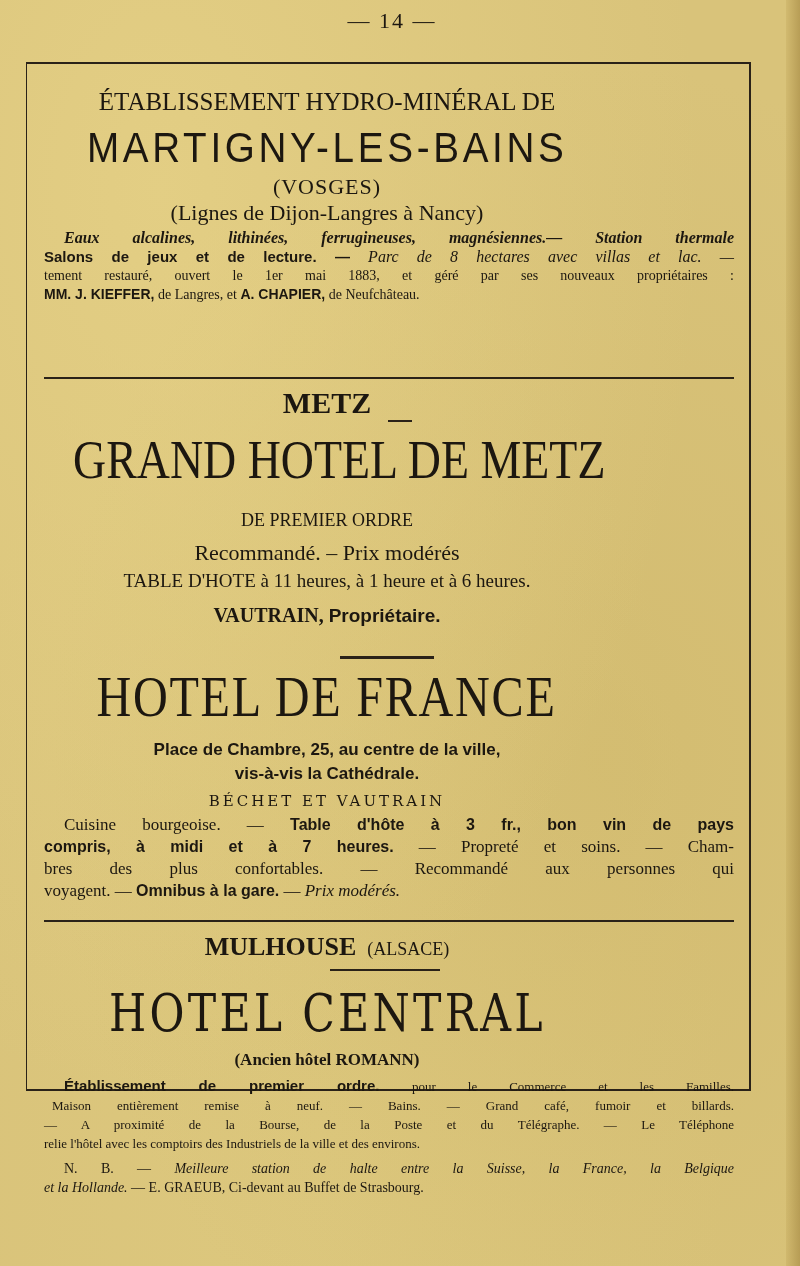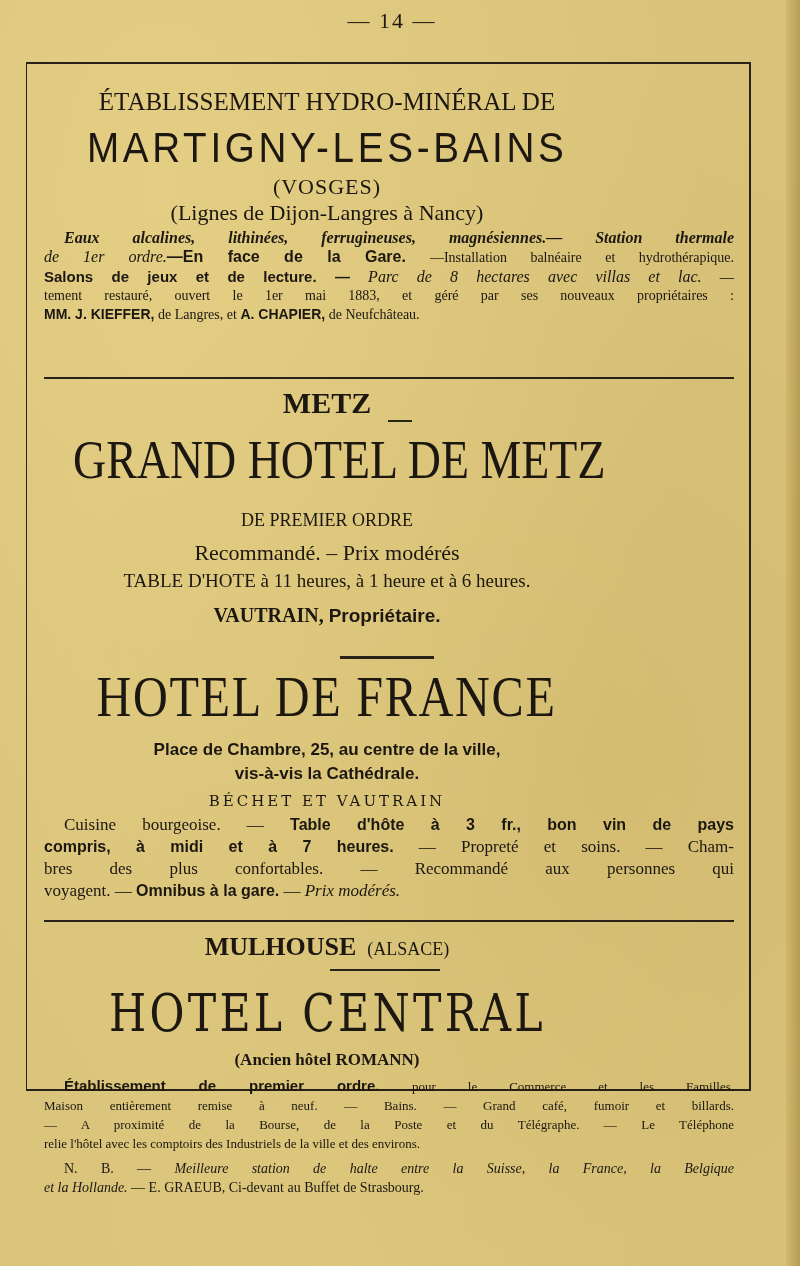--- a/index.html
+++ b/index.html
@@ -41,21 +41,20 @@
 
 <div class="c" style="top:88px;font-size:25px;">ÉTABLISSEMENT HYDRO-MINÉRAL DE</div>
 <div class="c sans" style="top:124px;font-size:42px;letter-spacing:4px;line-height:48px;">
   <span class="cond" style="transform:scaleX(0.92);">MARTIGNY-LES-BAINS</span>
 </div>
 <div class="c" style="top:174px;font-size:22px;letter-spacing:1px;">(VOSGES)</div>
 <div class="c" style="top:200px;font-size:22px;">(Lignes de Dijon-Langres à Nancy)</div>
 
 <div class="l" style="top:228px;font-size:16px;line-height:19px;">
   <div class="just" style="padding-left:20px;"><b><i>Eaux alcalines, lithinées, ferrugineuses, magnésiennes.— Station thermale</i></b></div>
-  <div class="just"><i>de 1er ordre.</i><b class="sans">—En face de la Gare.</b> <span style="font-size:14px;">—Installation balnéaire et hydrothérapique.</span></div>
   <div class="just"><b class="sans" style="font-size:15px;">Salons de jeux et de lecture. —</b> <i>Parc de 8 hectares avec villas et lac. —</i></div>
   <div class="just" style="font-size:14px;">tement restauré, ouvert le 1er mai 1883, et géré par ses nouveaux propriétaires :</div>
   <div style="font-size:14px;"><b class="sans">MM. J. KIEFFER,</b> <span>de Langres, et</span> <b class="sans">A. CHAPIER,</b> <span>de Neufchâteau.</span></div>
 </div>
 <div class="rule" style="left:44px;top:377px;width:690px;height:2px;"></div>
 
 <div class="c" style="top:386px;font-size:30px;font-weight:bold;">METZ</div>
 <div class="rule" style="left:388px;top:420px;width:24px;height:1.5px;"></div>
 <div class="c" style="top:430px;font-size:54px;line-height:60px;">
   <span class="cond" style="transform:scaleX(0.85);">GRAND HOTEL DE METZ</span>
@@ -83,18 +82,18 @@
 
 <div class="c" style="top:932px;font-size:22px;"><b style="font-size:26px;">MULHOUSE</b> &nbsp;<span style="font-size:18px;">(ALSACE)</span></div>
 <div class="rule" style="left:330px;top:969px;width:110px;height:2px;"></div>
 <div class="c" style="top:984px;font-size:52px;letter-spacing:4px;line-height:58px;font-family:'DejaVu Serif',serif;">
   <span class="cond" style="transform:scaleX(0.82);">HOTEL CENTRAL</span>
 </div>
 <div class="c" style="top:1050px;font-size:17px;font-weight:bold;">(Ancien hôtel ROMANN)</div>
 
 <div class="l" style="top:1076px;font-size:15px;line-height:19px;">
   <div class="just" style="padding-left:20px;"><b class="sans">Établissement de premier ordre.</b> <span style="font-size:13px;">pour le Commerce et les Familles.</span></div>
-  <div class="just" style="font-size:13px;">Maison entièrement remise à neuf. — Bains. — Grand café, fumoir et billards.</div>
+  <div class="just" style="font-size:13px;margin-left:8px;">Maison entièrement remise à neuf. — Bains. — Grand café, fumoir et billards.</div>
   <div class="just" style="font-size:13px;">— A proximité de la Bourse, de la Poste et du Télégraphe. — Le Téléphone</div>
   <div style="font-size:13px;">relie l'hôtel avec les comptoirs des Industriels de la ville et des environs.</div>
   <div class="just" style="padding-left:20px;margin-top:6px;font-size:14px;"><span>N. B. —</span> <i>Meilleure station de halte entre la Suisse, la France, la Belgique</i></div>
   <div style="font-size:14px;"><i>et la Hollande.</i> <span>— E. GRAEUB, Ci-devant au Buffet de Strasbourg.</span></div>
 </div>
 
 </body></html>

